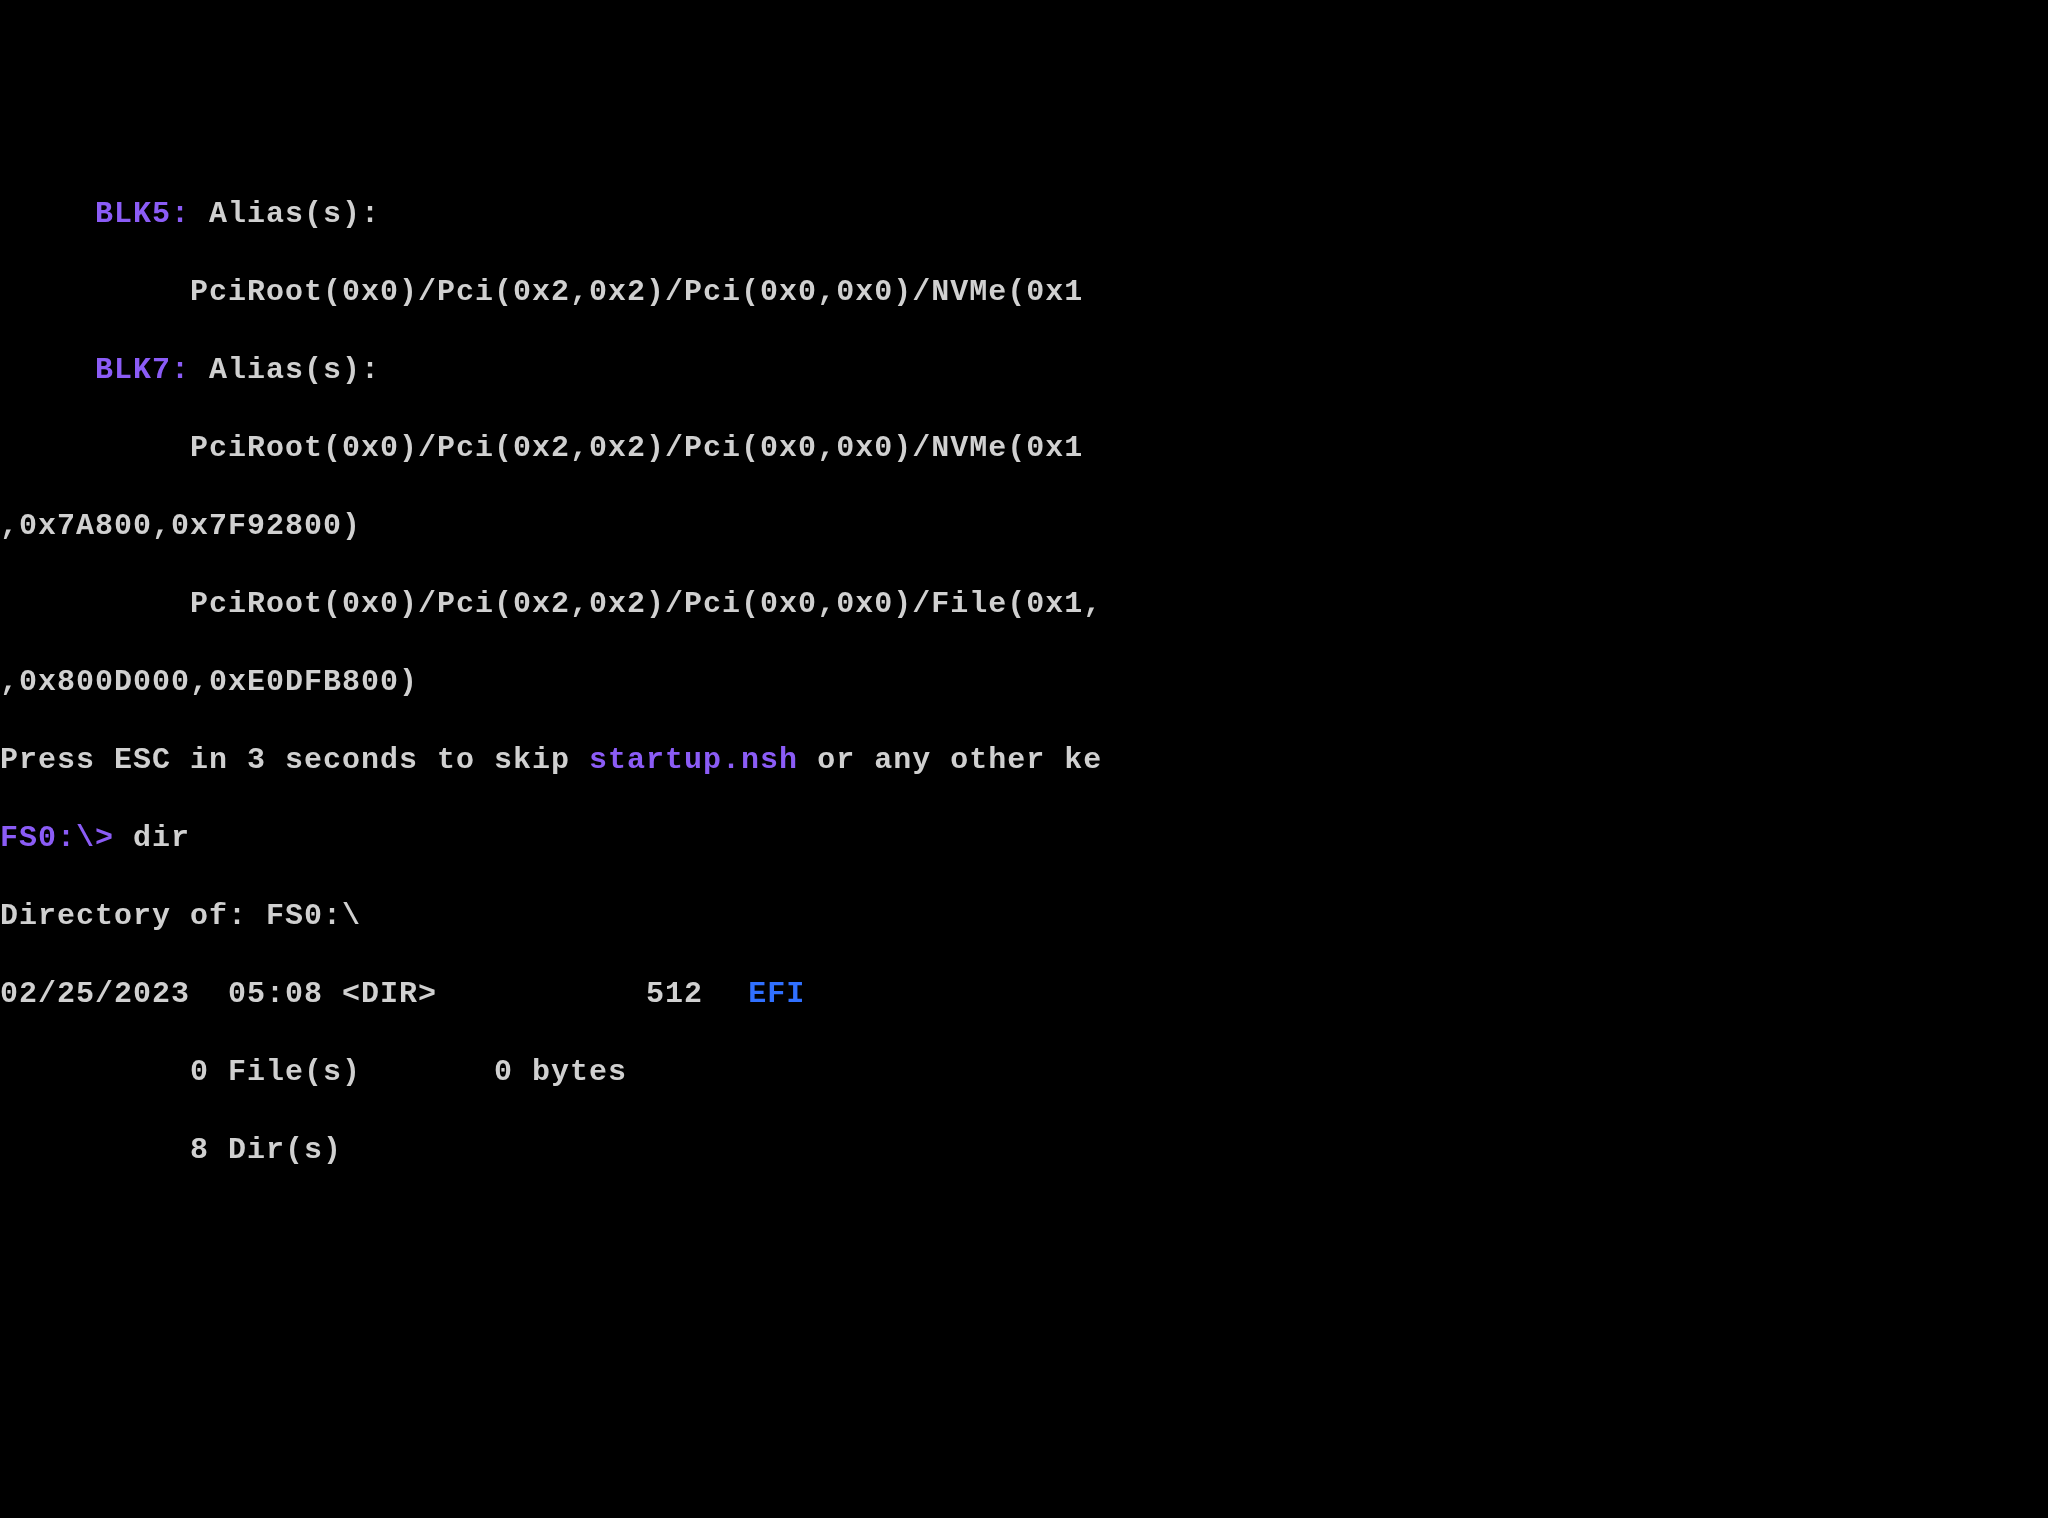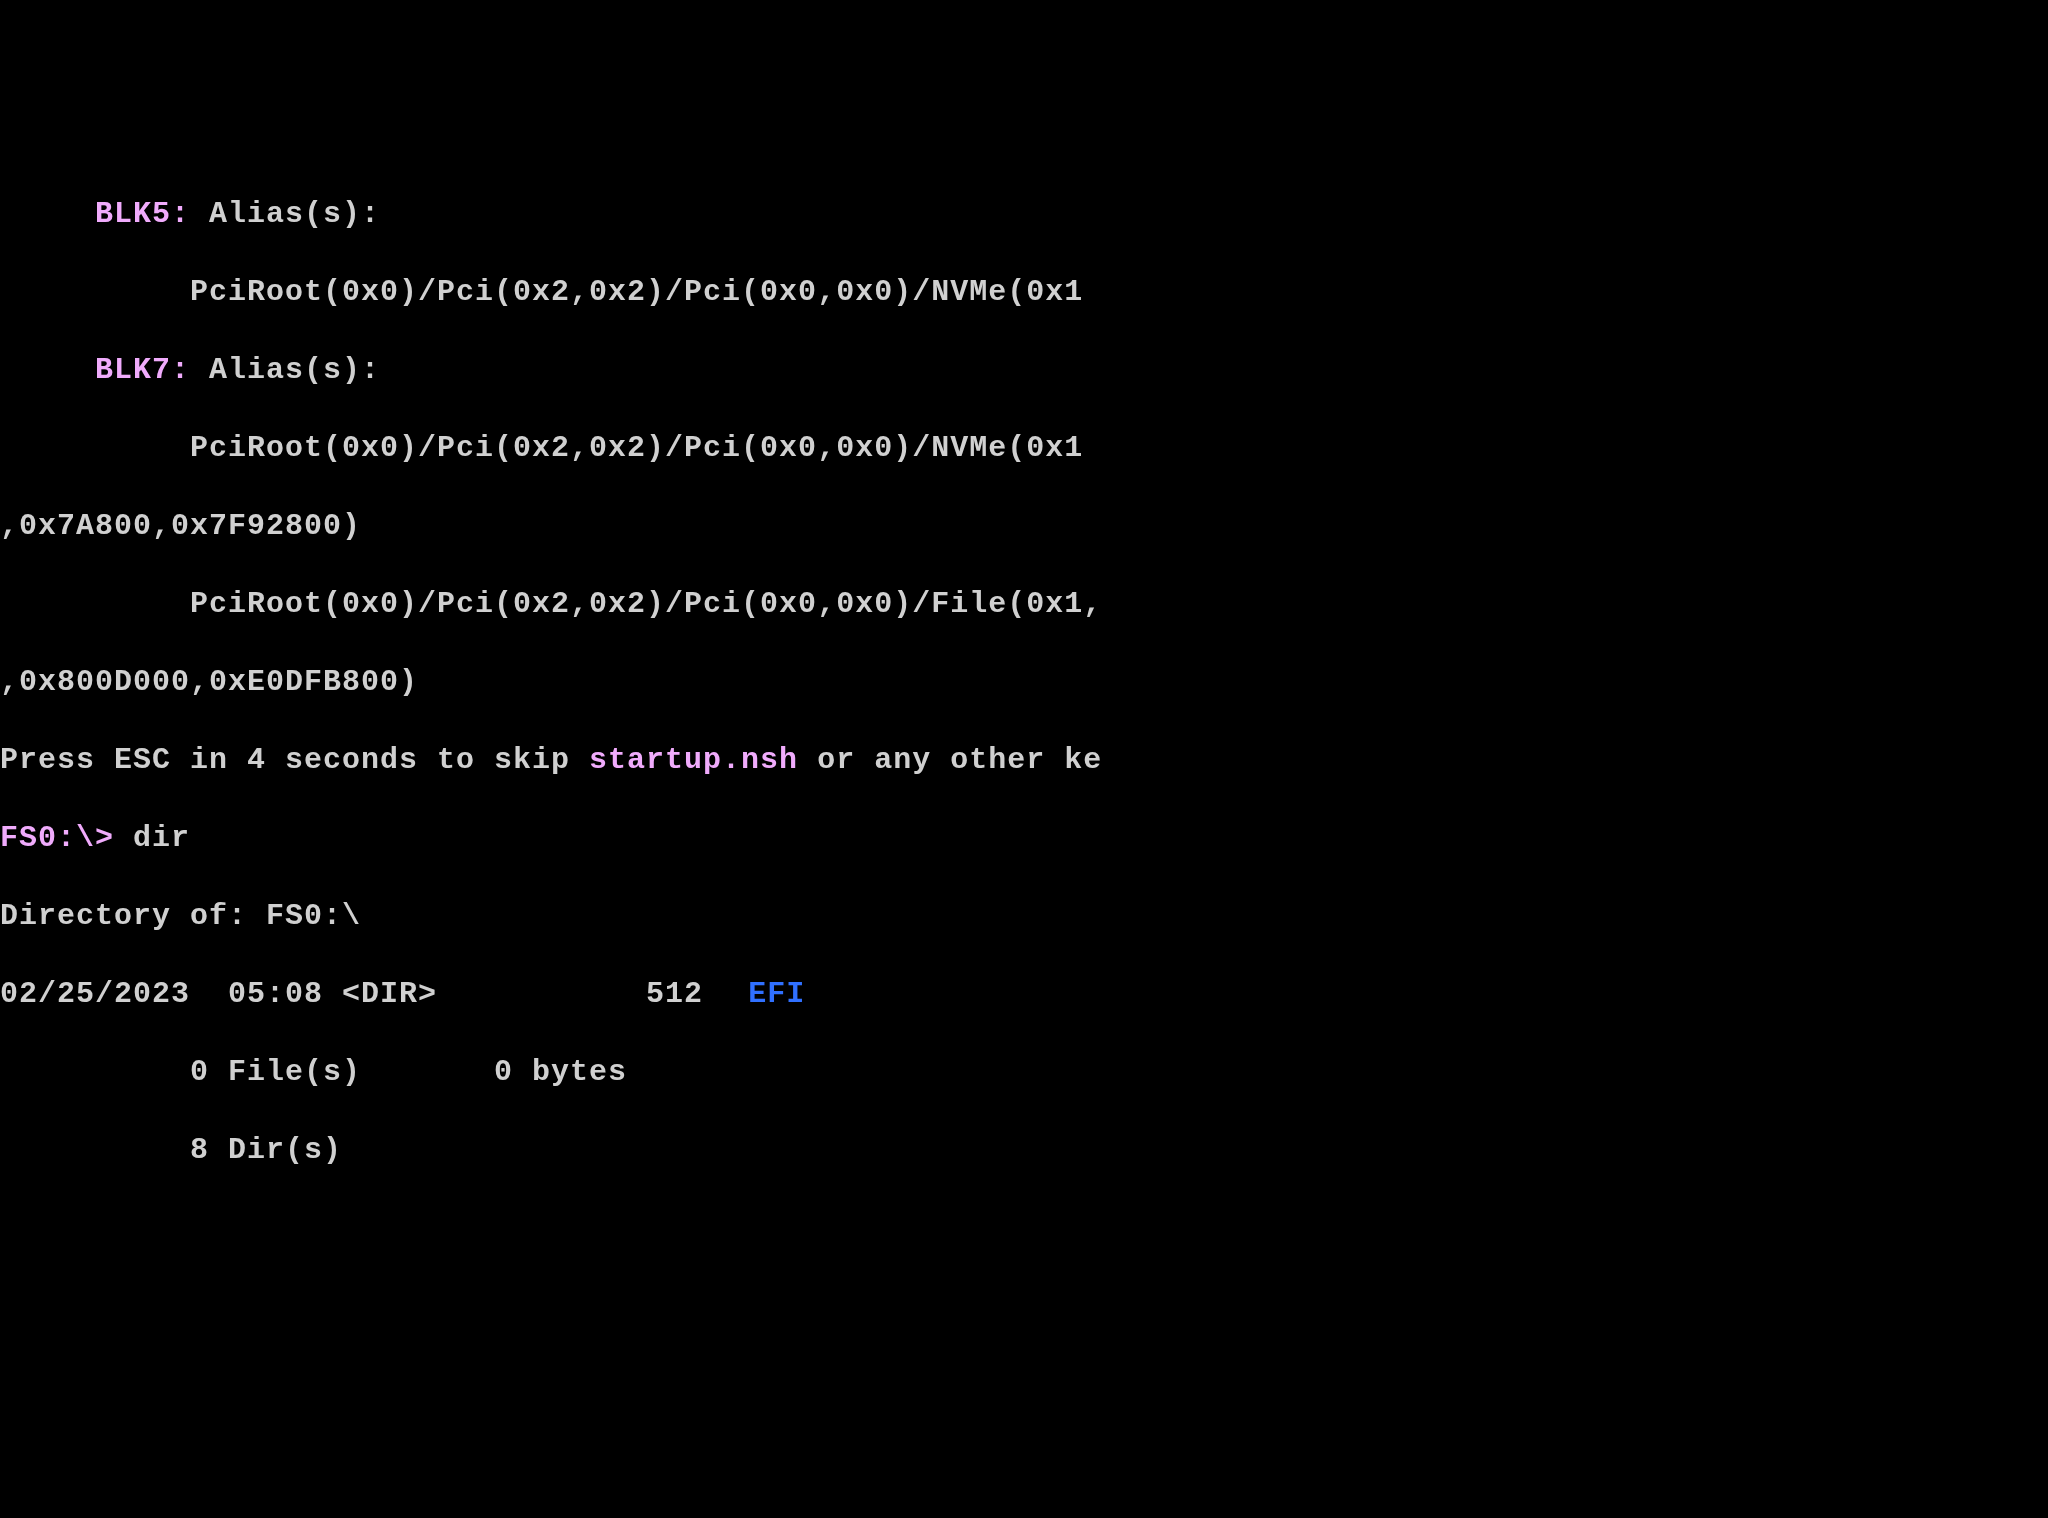--- a/index.html
+++ b/index.html
@@ -11,37 +11,37 @@
     font-weight: bold;
     line-height: 1.3;
     padding: 0;
     white-space: pre;
     overflow: hidden;
     width: 2048px;
     height: 1518px;
     letter-spacing: 1px;
   }
   .term { padding: 0; }
-  .yellow { color: #f0abfc; }
+  .yellow { color: #8b5cf6; }
   .blue { color: #3070ff; margin-left: 7px; }
 </style>
 </head>
 <body>
 
 
 
 <div class="term">
 <div><span class="yellow">     BLK5:</span><span> Alias(s):</span></div>
 <div>          PciRoot(0x0)/Pci(0x2,0x2)/Pci(0x0,0x0)/NVMe(0x1</div>
 <div><span class="yellow">     BLK7:</span><span> Alias(s):</span></div>
 <div>          PciRoot(0x0)/Pci(0x2,0x2)/Pci(0x0,0x0)/NVMe(0x1</div>
 <div>,0x7A800,0x7F92800)</div>
 <div>          PciRoot(0x0)/Pci(0x2,0x2)/Pci(0x0,0x0)/File(0x1,</div>
 <div>,0x800D000,0xE0DFB800)</div>
-<div><span>Press ESC in 4 seconds to skip </span><span class="yellow">startup.nsh</span><span> or any other ke</span></div>
+<div><span>Press ESC in 3 seconds to skip </span><span class="yellow">startup.nsh</span><span> or any other ke</span></div>
 <div><span class="yellow">FS0:\&gt; </span><span>dir</span></div>
 <div>Directory of: FS0:\</div>
 <div><span>02/25/2023  05:08 &lt;DIR&gt;           512  </span><span class="blue">EFI</span></div>
 <div>          0 File(s)       0 bytes</div>
 <div>          8 Dir(s)</div>
 
 
 
 
 

